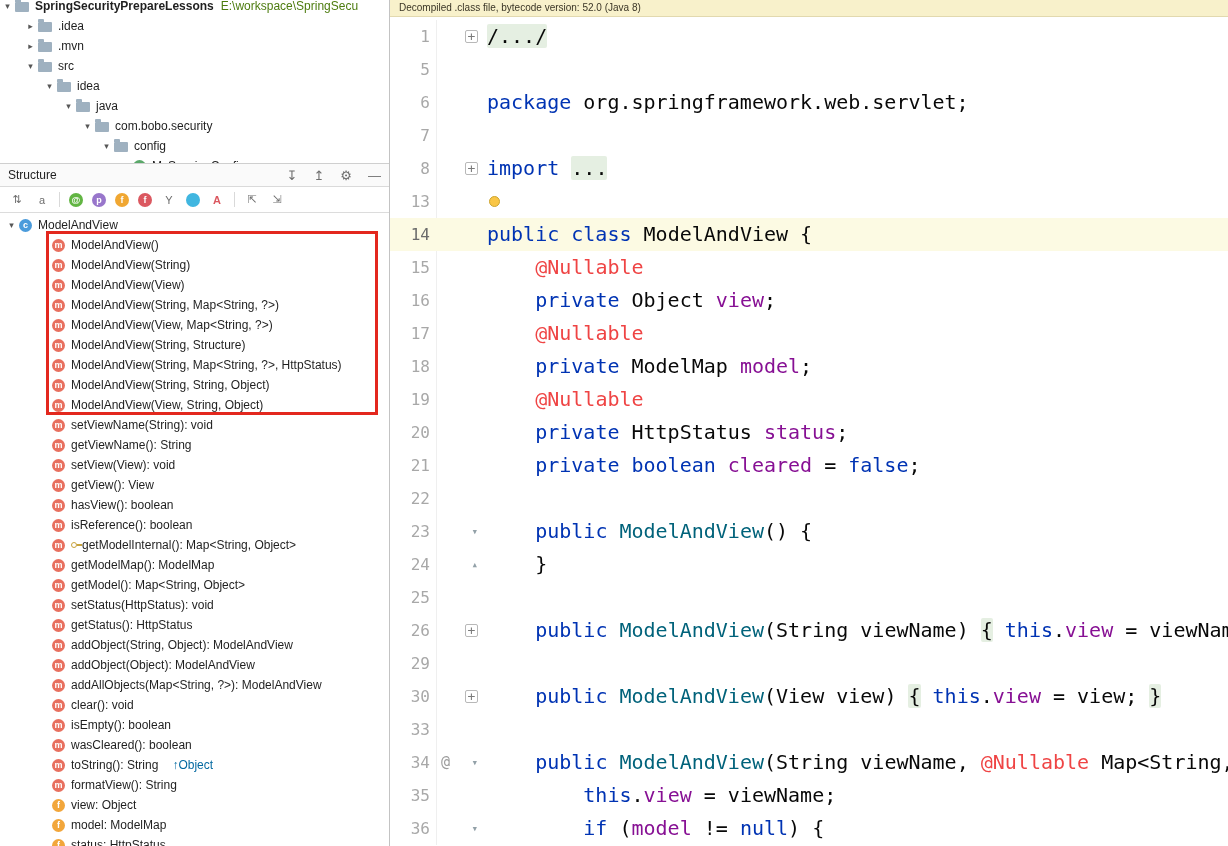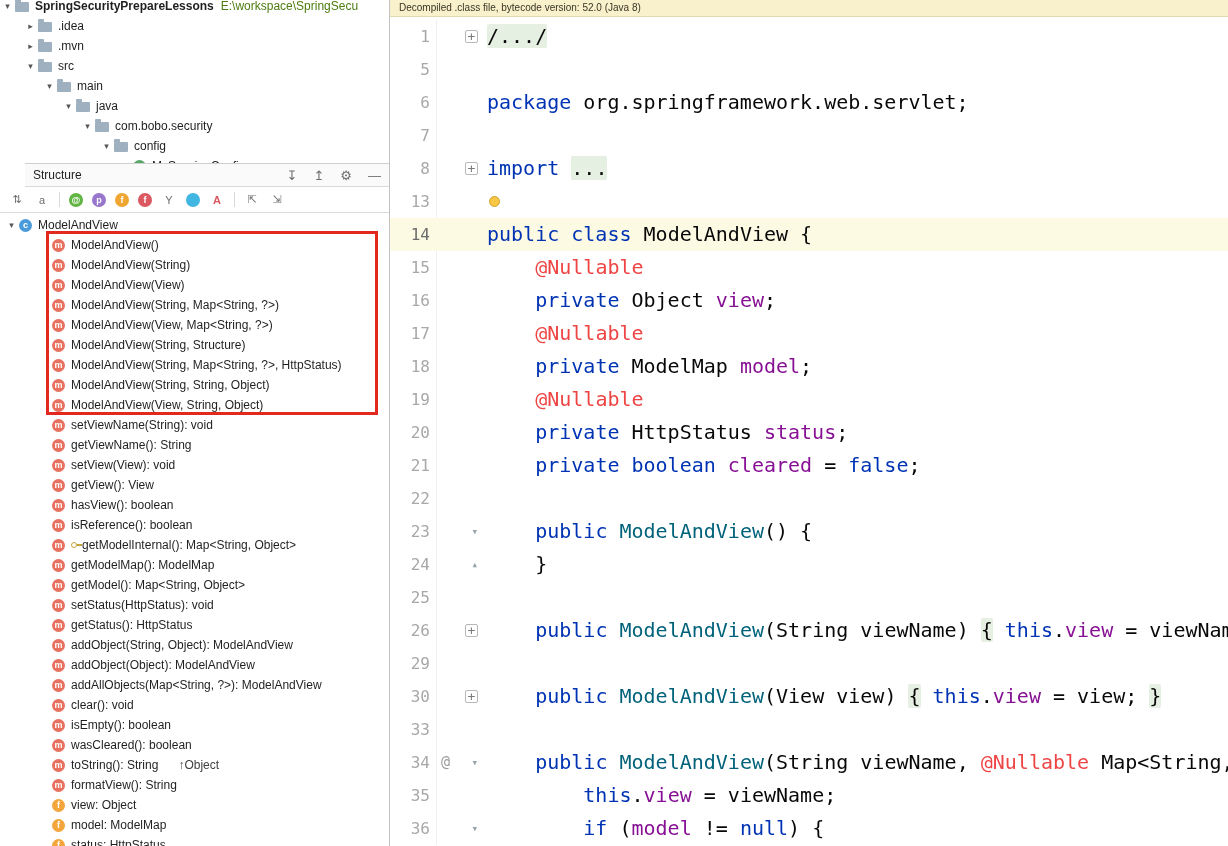--- a/index.html
+++ b/index.html
@@ -13,34 +13,34 @@
   .tree-row { height:20px; display:flex; align-items:center; white-space:nowrap; font-size:12px; cursor:default; }
   .chev { width:15px; min-width:15px; text-align:center; color:#565656; font-size:9px; }
   .folder-icon { position:relative; width:14px; min-width:14px; height:10px; background:#9fb1c0; border-radius:1px; margin:2px 6px 0 0; }
   .folder-icon:before { content:""; position:absolute; top:-3px; left:0; width:6px; height:3px; background:#9fb1c0; border-radius:1px 1px 0 0; }
   .cls-icon { width:13px; min-width:13px; height:13px; border-radius:50%; background:#59A869; color:#fff; font:bold 8px/13px "Liberation Sans",sans-serif; text-align:center; margin-right:6px; }
   .root-name { font-weight:bold; margin-right:7px; }
   .root-path { color:#4d7c0f; }
 
   
   .structure { flex:1; display:flex; flex-direction:column; overflow:hidden; }
-  .s-header { height:24px; display:flex; align-items:center; padding:0 8px; background:#fafafa; border-top:1px solid #cfcfcf; border-bottom:1px solid #dadada; font-size:12px;margin-left:25px; }
+  .s-header { height:24px; display:flex; align-items:center; padding:0 8px; background:#fafafa; border-top:1px solid #cfcfcf; border-bottom:1px solid #dadada; font-size:12px; }
   .hdr-icons { margin-left:auto; display:flex; gap:16px; align-items:center; color:#6e6e6e; font-size:13px; }
   .hdr-icons span { cursor:default; }
   .s-toolbar { height:26px; display:flex; align-items:center; gap:9px; padding:0 9px; border-bottom:1px solid #dcdcdc; }
   .t-icon { width:16px; height:16px; display:flex; align-items:center; justify-content:center; font-size:11px; color:#6e6e6e; }
   .t-icon.circle { width:14px; height:14px; border-radius:50%; color:#fff; font-size:9px; font-weight:bold; }
   .t-sep { width:1px; height:15px; background:#d9d9d9; }
   .s-tree { flex:1; position:relative; overflow:hidden; padding-top:2px; }
   .s-row { height:20px; display:flex; align-items:center; white-space:nowrap; font-size:12px; padding-left:52px; }
   .s-row.rootrow { padding-left:4px; }
   .mi { width:13px; min-width:13px; height:13px; border-radius:50%; background:#E8705F; color:#fff; font:bold 9px/13px "Liberation Sans",sans-serif; text-align:center; margin-right:6px; }
   .mi.fi { background:#F2A63B; }
   .mi.ci { background:#4B9BDB; }
-  .sfx { color:#404040; margin-left:20px; }
+  .sfx { color:#0369a1; margin-left:14px; }
   .key-badge { position:relative; width:6px; min-width:6px; height:6px; border:1.5px solid #c7a23c; border-radius:50%; margin-right:5px; }
   .key-badge:after { content:""; position:absolute; left:5px; top:1px; width:5px; height:2px; background:#c7a23c; }
   .red-box { position:absolute; left:46px; top:18px; width:332px; height:184px; border:3px solid #E3281E; pointer-events:none; }
 
   
   .editor { flex:1; display:flex; flex-direction:column; overflow:hidden; background:#fff; }
   .notif { height:17px; line-height:16px; background:#F8F1CB; border-bottom:1px solid #e2d9af; padding-left:9px; font-size:10px; color:#3a3526; }
   .code { flex:1; overflow:hidden; padding-top:3px; }
   .code-row { display:flex; height:33px; line-height:33px; white-space:pre; font-family:"DejaVu Sans Mono",monospace; font-size:20px; }
   .code-row.hl { background:#FCFAE3;align-items:flex-end; }
@@ -87,21 +87,21 @@
               <span>.mvn</span>
             </div>
             <div class="tree-row" style="padding-left: 23px;">
               <span class="chev">▾</span>
               <span class="folder-icon"></span>
               <span>src</span>
             </div>
             <div class="tree-row" style="padding-left: 42px;">
               <span class="chev">▾</span>
               <span class="folder-icon"></span>
-              <span>main</span>
+              <span>idea</span>
             </div>
             <div class="tree-row" style="padding-left: 61px;">
               <span class="chev">▾</span>
               <span class="folder-icon"></span>
               <span>java</span>
             </div>
             <div class="tree-row" style="padding-left: 80px;">
               <span class="chev">▾</span>
               <span class="folder-icon"></span>
               <span>com.bobo.security</span>

